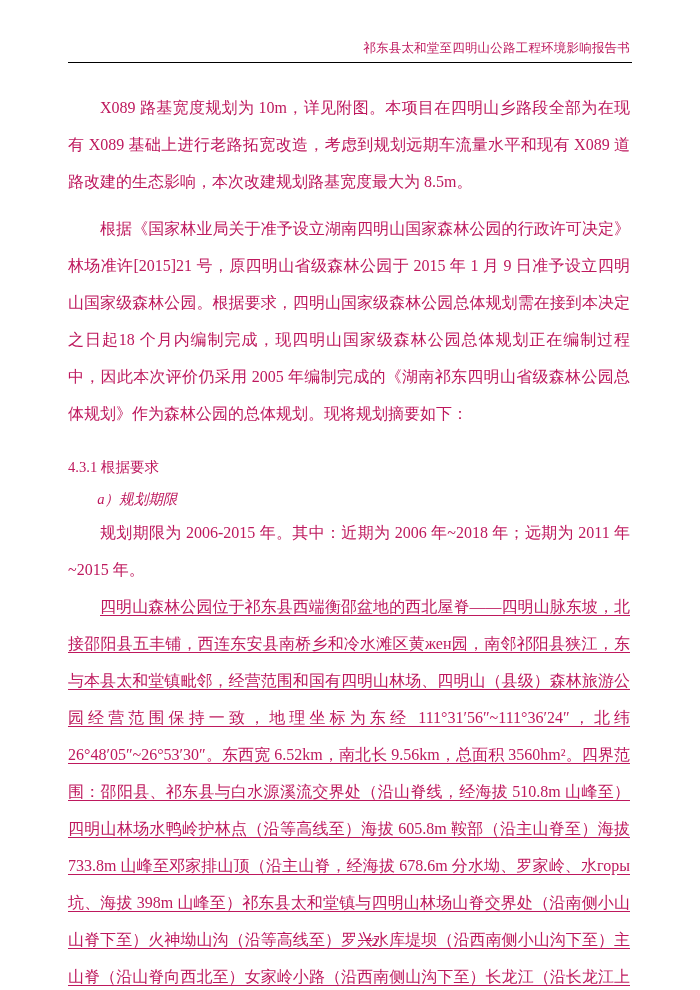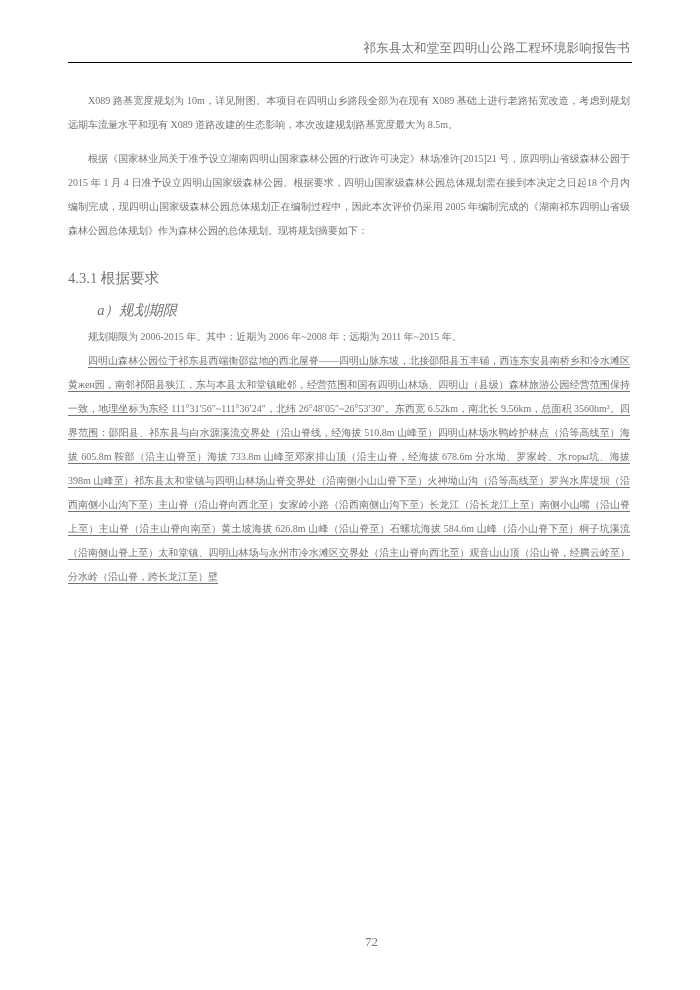--- a/index.html
+++ b/index.html
@@ -8,21 +8,21 @@
     background: #8a8a8a;
   }
   .page {
     position: relative;
     width: 700px;
     height: 990px;
     background: #ffffff;
     margin: 0 auto;
     box-sizing: border-box;
     font-family: "Liberation Serif", "DejaVu Serif", serif;
-    color: #737373;
+    color: #be185d;
     overflow: hidden;
   }
   .content {
     position: absolute;
     left: 68px;
     right: 68px;
     top: 40px;
   }
   .header {
     text-align: right;
@@ -33,22 +33,22 @@
     margin-bottom: 4px;
   }
   .header-rule {
     border: 0;
     border-top: 1px solid #000;
     margin: 4px 0 26px 0;
     height: 0;
   }
   p {
     margin: 0 2px 0 0;
-    font-size: 10px;
-    line-height: 24px;
+    font-size: 16px;
+    line-height: 37px;
     text-align: justify;
     text-justify: inter-ideograph;
   }
   .indent {
     text-indent: 2em;
   }
   .body-block {
     margin-bottom: 2px;
   }
   .heading {
@@ -92,28 +92,28 @@
   <div class="content">
 
     <div class="header">祁东县太和堂至四明山公路工程环境影响报告书</div>
     <hr class="header-rule">
 
     <p class="indent body-block">X089 路基宽度规划为 10m，详见附图。本项目在四明山乡路段全部为在现有 X089 基础上进行老路拓宽改造，考虑到规划远期车流量水平和现有 X089 道路改建的生态影响，本次改建规划路基宽度最大为 8.5m。</p>
 
     <div class="gap-sm"></div>
 
 
-    <p class="indent body-block">根据《国家林业局关于准予设立湖南四明山国家森林公园的行政许可决定》林场准许[2015]21 号，原四明山省级森林公园于 2015 年 1 月 4 日准予设立四明山国家级森林公园。根据要求，四明山国家级森林公园总体规划需在接到本决定之日起18 个月内编制完成，现四明山国家级森林公园总体规划正在编制过程中，因此本次评价仍采用 2005 年编制完成的《湖南祁东四明山省级森林公园总体规划》作为森林公园的总体规划。现将规划摘要如下：</p>
+    <p class="indent body-block">根据《国家林业局关于准予设立湖南四明山国家森林公园的行政许可决定》林场准许[2015]21 号，原四明山省级森林公园于 2015 年 1 月 9 日准予设立四明山国家级森林公园。根据要求，四明山国家级森林公园总体规划需在接到本决定之日起18 个月内编制完成，现四明山国家级森林公园总体规划正在编制过程中，因此本次评价仍采用 2005 年编制完成的《湖南祁东四明山省级森林公园总体规划》作为森林公园的总体规划。现将规划摘要如下：</p>
 
     <div class="gap-sm"></div>
 
     <div class="subheading">4.3.1  根据要求</div>
 
     <p class="sub-item">a）规划期限</p>
-    <p class="indent">规划期限为 2006-2015 年。其中：近期为 2006 年~2008 年；远期为 2011 年~2015 年。</p>
+    <p class="indent">规划期限为 2006-2015 年。其中：近期为 2006 年~2018 年；远期为 2011 年~2015 年。</p>
 
     <p class="indent underlined">四明山森林公园位于祁东县西端衡邵盆地的西北屋脊——四明山脉东坡，北接邵阳县五丰铺，西连东安县南桥乡和冷水滩区黄жен园，南邻祁阳县狭江，东与本县太和堂镇毗邻，经营范围和国有四明山林场、四明山（县级）森林旅游公园经营范围保持一致，地理坐标为东经 111°31′56″~111°36′24″，北纬 26°48′05″~26°53′30″。东西宽 6.52km，南北长 9.56km，总面积 3560hm²。四界范围：邵阳县、祁东县与白水源溪流交界处（沿山脊线，经海拔 510.8m 山峰至）四明山林场水鸭岭护林点（沿等高线至）海拔 605.8m 鞍部（沿主山脊至）海拔 733.8m 山峰至邓家排山顶（沿主山脊，经海拔 678.6m 分水坳、罗家岭、水горы坑、海拔 398m 山峰至）祁东县太和堂镇与四明山林场山脊交界处（沿南侧小山山脊下至）火神坳山沟（沿等高线至）罗兴水库堤坝（沿西南侧小山沟下至）主山脊（沿山脊向西北至）女家岭小路（沿西南侧山沟下至）长龙江（沿长龙江上至）南侧小山嘴（沿山脊上至）主山脊（沿主山脊向南至）黄土坡海拔 626.8m 山峰（沿山脊至）石螺坑海拔 584.6m 山峰（沿小山脊下至）桐子坑溪流（沿南侧山脊上至）太和堂镇、四明山林场与永州市冷水滩区交界处（沿主山脊向西北至）观音山山顶（沿山脊，经腾云岭至）分水岭（沿山脊，跨长龙江至）壁</p>
 
   </div>
 
   <div class="footer">72</div>
 
 </div>
 
 </body></html>

